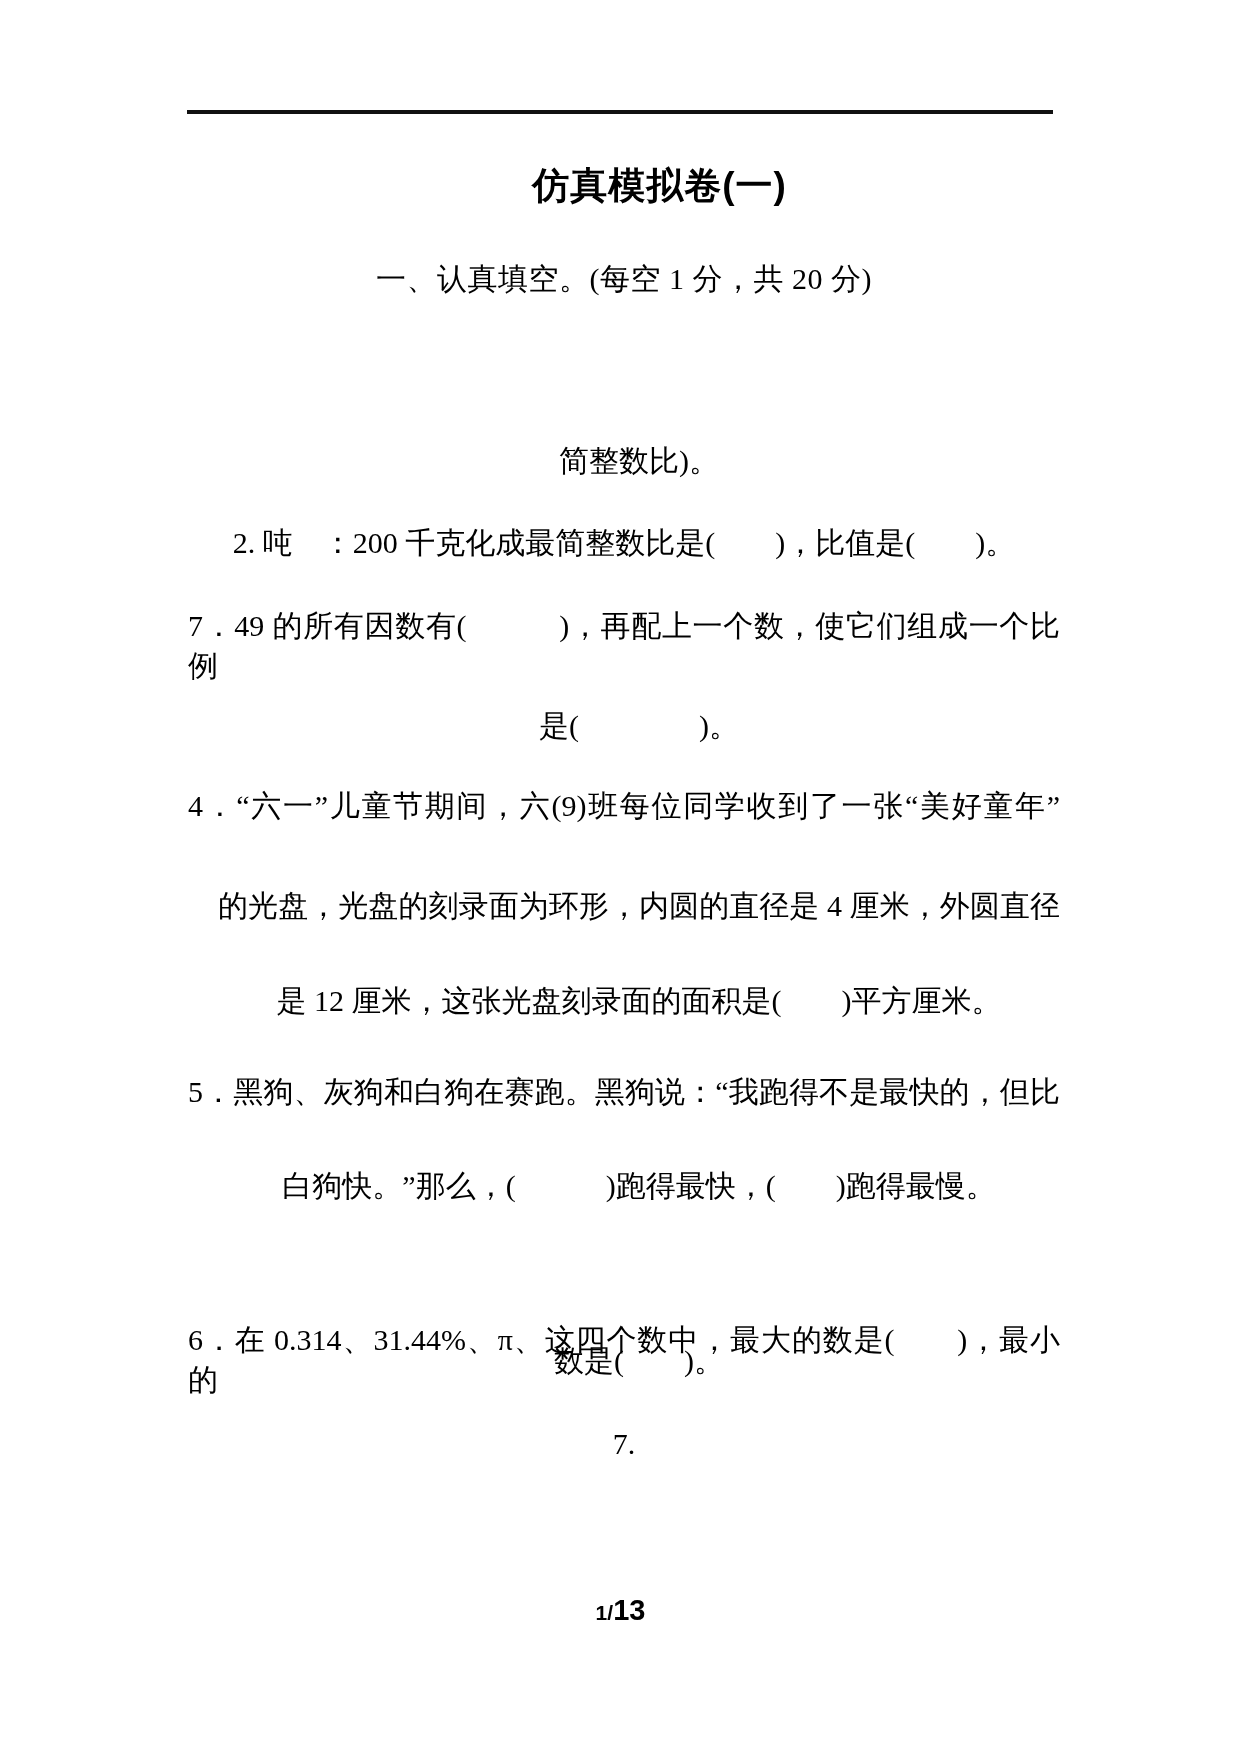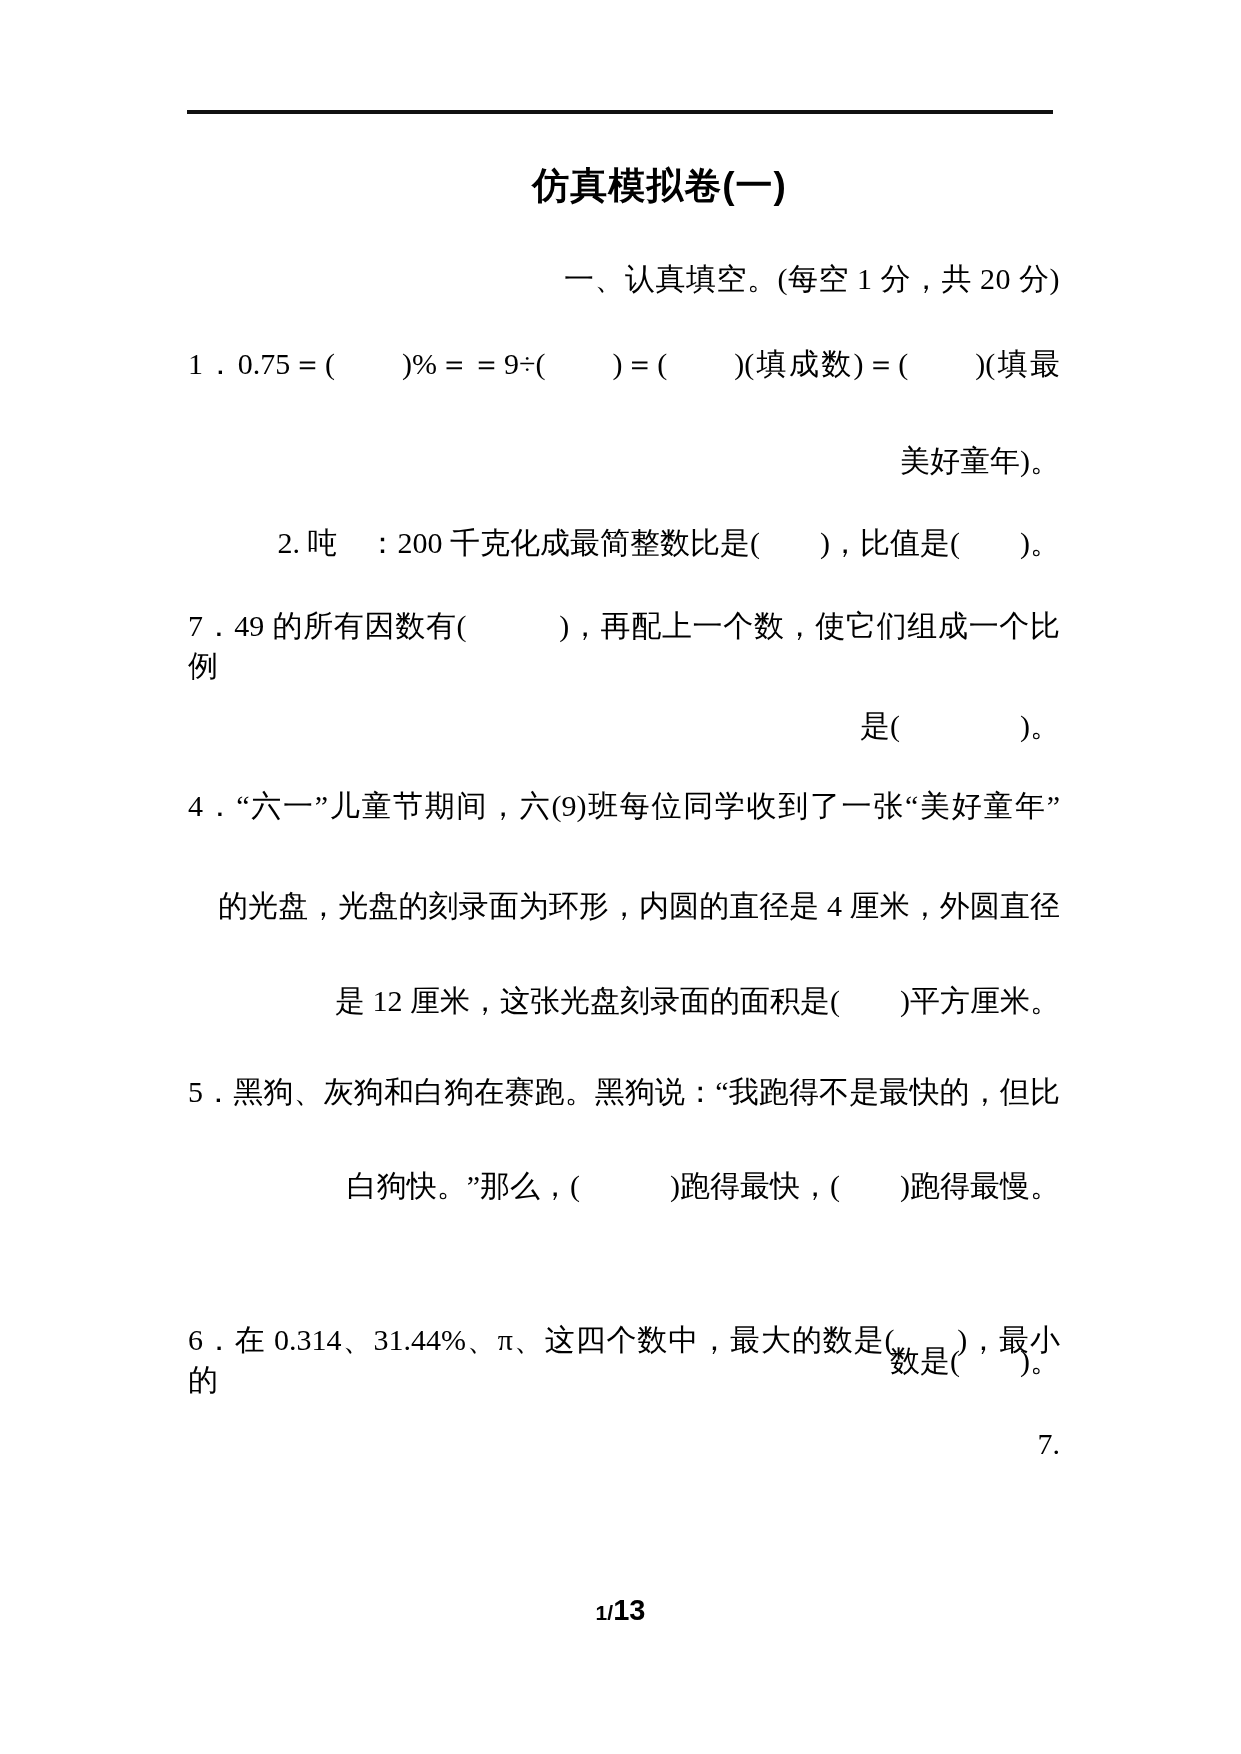--- a/index.html
+++ b/index.html
@@ -37,21 +37,21 @@
     white-space: pre;
     margin-left: 39px;
   }
   .line {
     position: absolute;
     left: 188px;
     width: 872px;
     font-size: 30px;
     line-height: 40px;
     white-space: pre-wrap;
-    text-align: right;
+    text-align: center;
   }
   .indent {
     left: 218px;
     width: 842px;
   }
   .just {
     text-align: justify;
     text-align-last: justify;
   }
   .heading {
@@ -78,23 +78,22 @@
 <body>
 
 <div class="page">
 
   <div class="rule"></div>
 
   <div class="doc-title">仿真模拟卷(一)</div>
 
   <div class="line heading" style="top:259px">一、认真填空。(每空 1 分，共 20 分)</div>
 
-  <div class="line just" style="top:344px">1．0.75＝(　　)%＝＝9÷(　　)＝(　　)(填成数)＝(　　)(填最</div>
 
-  <div class="line indent" style="top:441px">美好童年)。</div>
+  <div class="line indent" style="top:441px">简整数比)。</div>
 
   <div class="line" style="top:523px">2. 吨　：200 千克化成最简整数比是(　　)，比值是(　　)。</div>
 
   <div class="line just" style="top:606px">7．49 的所有因数有(　　　)，再配上一个数，使它们组成一个比例</div>
 
   <div class="line indent" style="top:706px">是(　　　　)。</div>
 
   <div class="line just" style="top:786px">4．“六一”儿童节期间，六(9)班每位同学收到了一张“美好童年”</div>
 
   <div class="line indent just" style="top:886px">的光盘，光盘的刻录面为环形，内圆的直径是 4 厘米，外圆直径</div>

